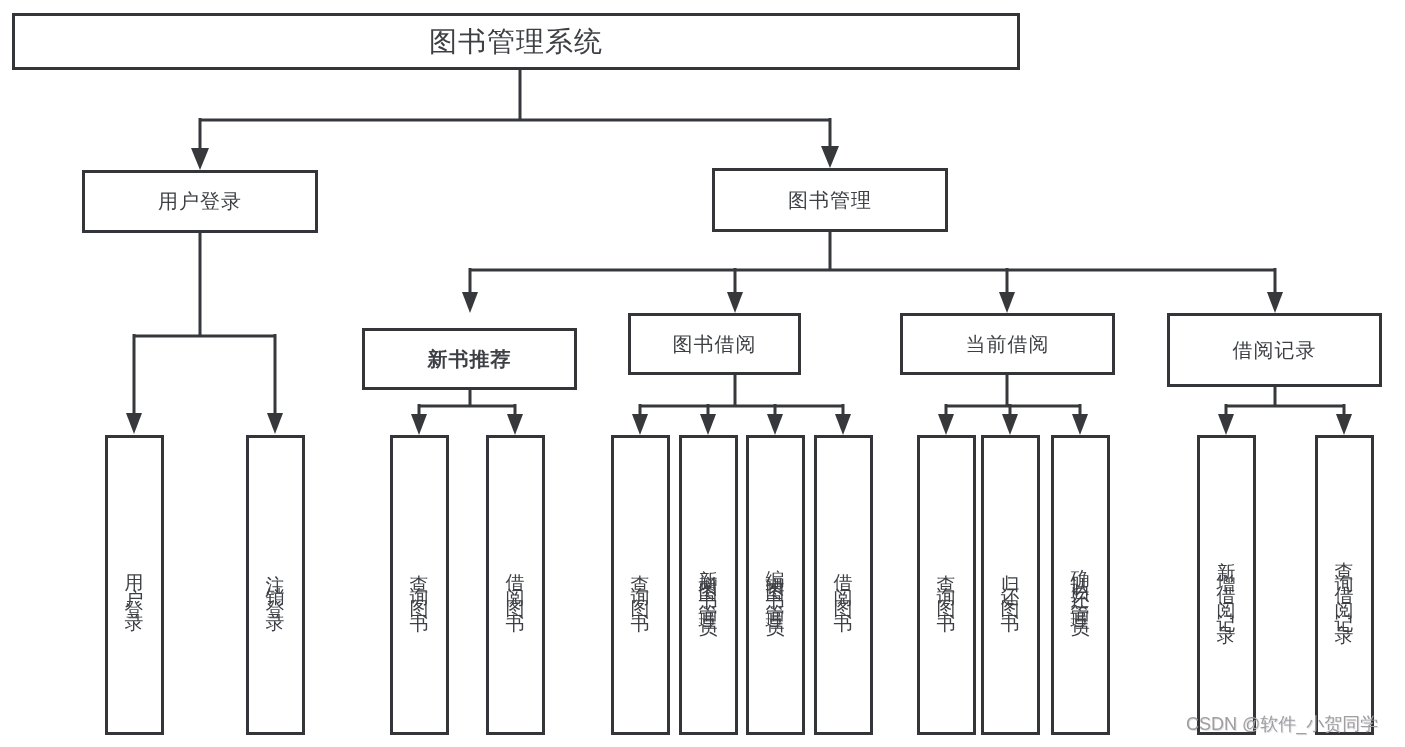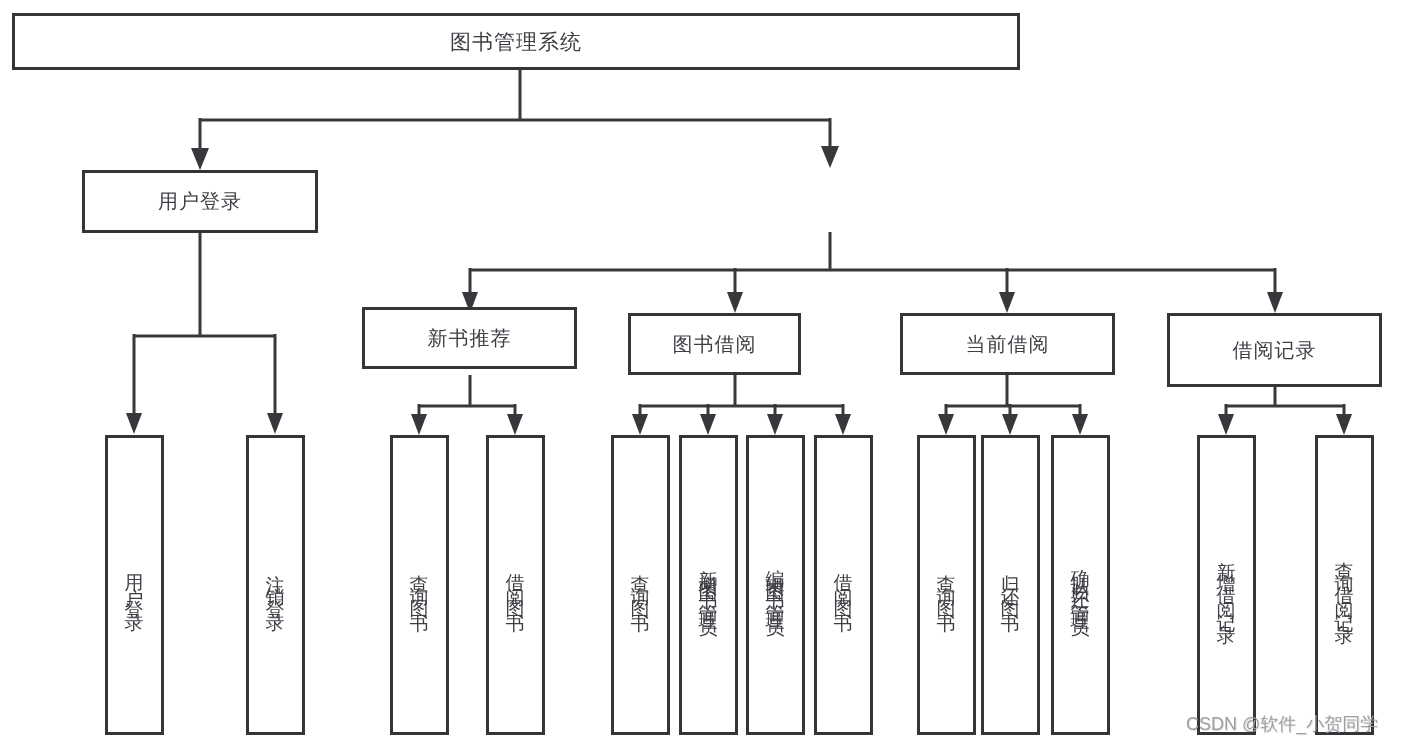--- a/index.html
+++ b/index.html
@@ -36,21 +36,21 @@
     box-sizing: border-box;
     background: #ffffff;
     border: 3px solid #333538;
     display: flex;
     align-items: center;
     justify-content: center;
     color: #3d3f44;
     text-align: center;
   }
   .node.h-label { font-size: 20px; letter-spacing: 1px; }
-  .node.root-box { font-size: 21px; }
+  .node.root-box { font-size: 28px; }
   .leaf {
     top: 435px;
     width: 59px;
     height: 300px;
   }
   .vtext {
     writing-mode: vertical-rl;
     text-orientation: mixed;
     font-size: 19px;
     letter-spacing: 13px;
@@ -125,22 +125,25 @@
     </g>
   </svg>
 
   <div class="node h-label root-box" style="left:12px; top:13px; width:1008px; height:57px;">
     <span>图书管理系统</span>
   </div>
 
   <div class="node h-label" style="left:82px; top:170px; width:236px; height:63px;">
     <span>用户登录</span>
   </div>
-
-  <div class="node h-label" style="left:362px; top:307px; width:215px; height:62px;">
+  <div class="node h-label" style="left:712px; top:168px; width:236px; height:64px;">
+    <span>图书管理</span>
+  </div>
+
+  <div class="node h-label" style="left:362px; top:328px; width:215px; height:62px;font-weight:bold;">
     <span>新书推荐</span>
   </div>
   <div class="node h-label" style="left:628px; top:313px; width:173px; height:62px;">
     <span>图书借阅</span>
   </div>
   <div class="node h-label" style="left:900px; top:313px; width:215px; height:62px;">
     <span>当前借阅</span>
   </div>
   <div class="node h-label" style="left:1167px; top:313px; width:215px; height:74px;">
     <span>借阅记录</span>

